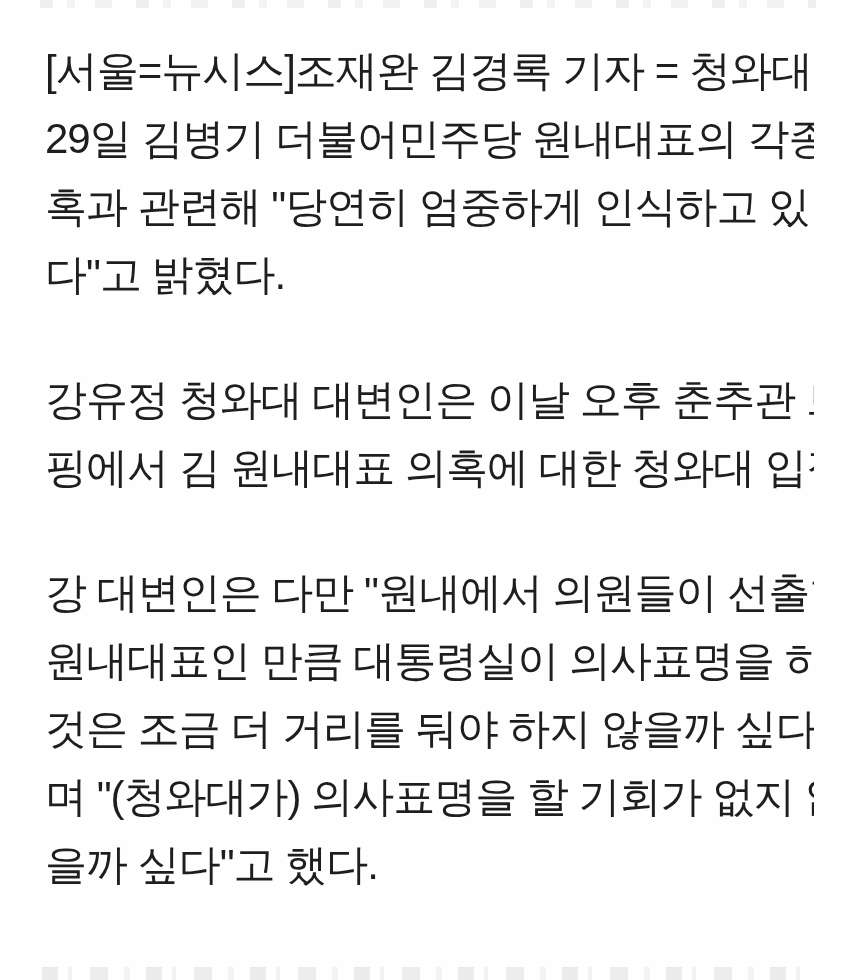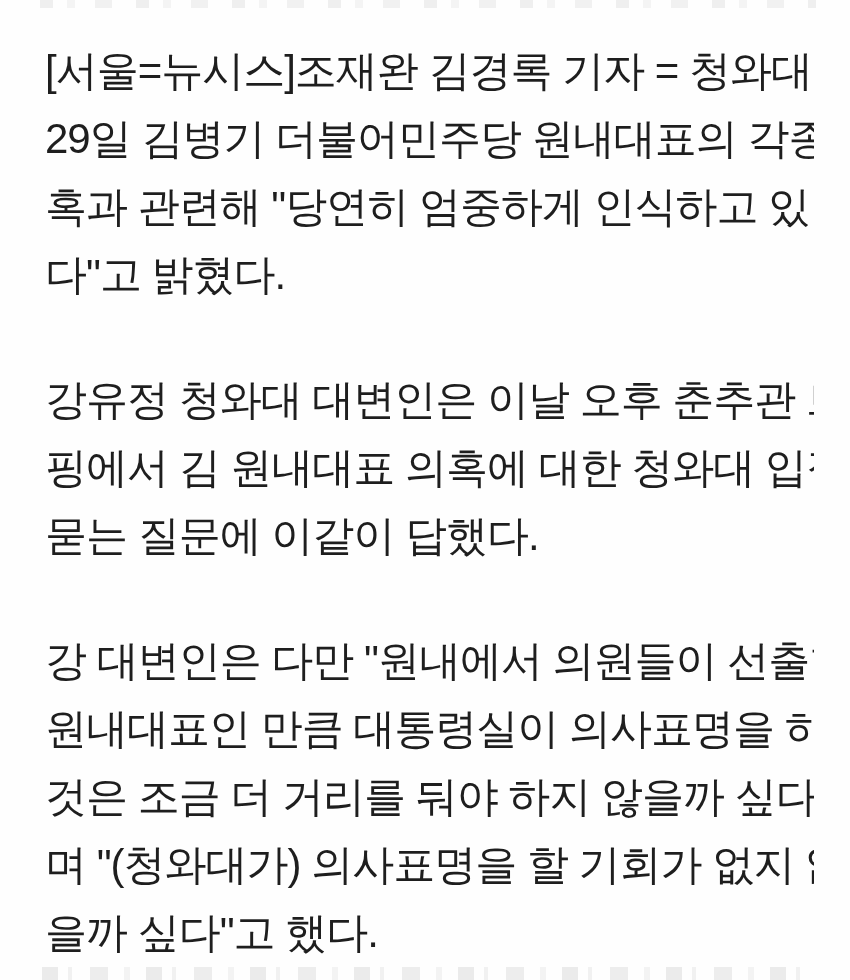--- a/index.html
+++ b/index.html
@@ -93,21 +93,20 @@
     <div class="para">
       <div class="line">[서울=뉴시스]조재완 김경록 기자 = 청와대는</div>
       <div class="line">29일 김병기 더불어민주당 원내대표의 각종 의</div>
       <div class="line">혹과 관련해 "당연히 엄중하게 인식하고 있</div>
       <div class="line">다"고 밝혔다.</div>
     </div>
 
     <div class="para">
       <div class="line">강유정 청와대 대변인은 이날 오후 춘추관 브리</div>
       <div class="line">핑에서 김 원내대표 의혹에 대한 청와대 입장을</div>
-      <div class="line">묻는 질문에 이같이 답했다.</div>
     </div>
 
     <div class="para">
       <div class="line">강 대변인은 다만 "원내에서 의원들이 선출한</div>
       <div class="line">원내대표인 만큼 대통령실이 의사표명을 하는</div>
       <div class="line">것은 조금 더 거리를 둬야 하지 않을까 싶다"라</div>
       <div class="line">며 "(청와대가) 의사표명을 할 기회가 없지 않</div>
       <div class="line">을까 싶다"고 했다.</div>
     </div>
 

